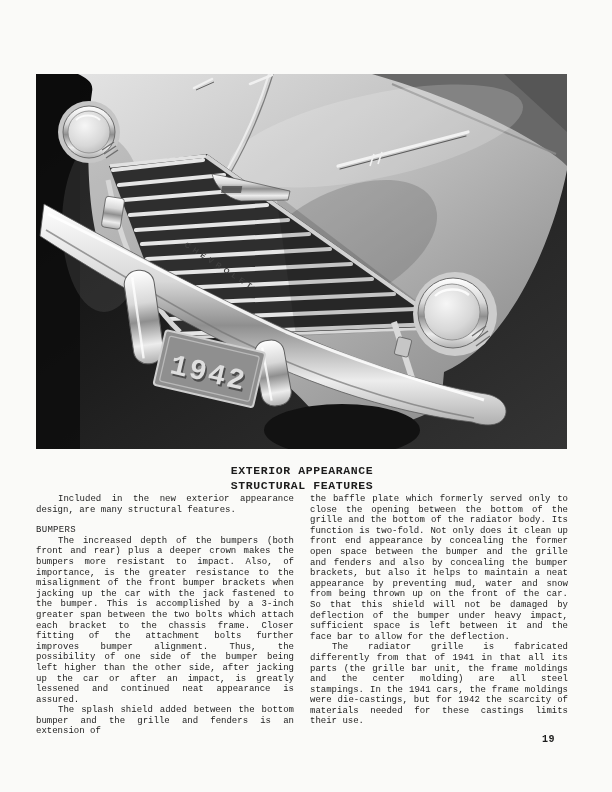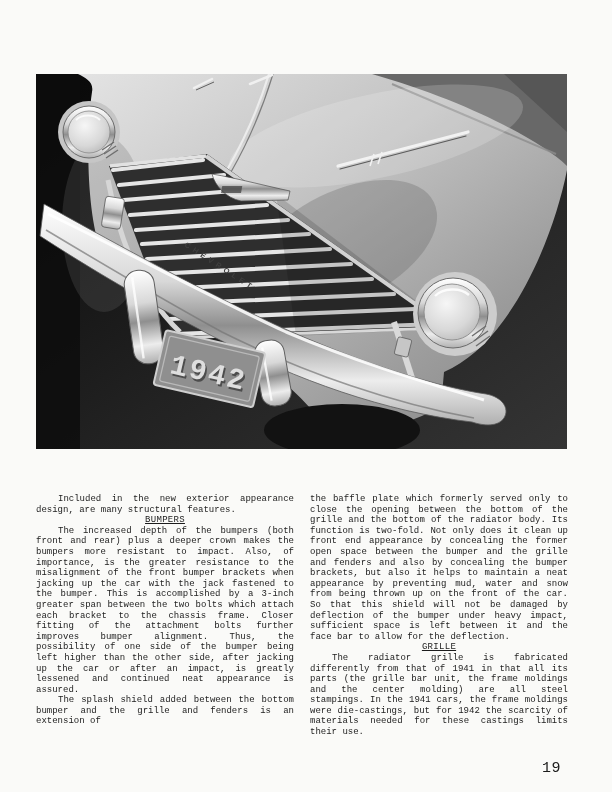--- a/index.html
+++ b/index.html
@@ -46,34 +46,32 @@
   }
   .col {
     width: 260px;
     font-size: 9px;
     line-height: 10.6px;
     text-align: justify;
   }
   .col p { margin: 0; }
   .col p.indent { text-indent: 22px; }
   .col h3 {
-    margin: 0 0 0 0;
+    margin: 10px 0 0 0;
     font-size: 9px;
     line-height: 10.6px;
     font-weight: normal;
-    text-align: center;
     letter-spacing: 0.3px;
-    text-decoration: underline;
   }
   .page-number {
     position: absolute;
     left: 542px;
-    top: 760px;
-    font-size: 15px;
-    font-weight: normal;
+    top: 734px;
+    font-size: 10px;
+    font-weight: bold;
     letter-spacing: 0.5px;
   }
 </style>
 </head>
 <body>
 
 <div class="page">
 
   <figure class="photo">
     <svg viewBox="0 0 531 375" preserveAspectRatio="none">
@@ -219,29 +217,32 @@
 
       <g transform="translate(130,256) rotate(13)">
         <rect x="0" y="0" width="102" height="56" rx="3" fill="#8f8f8f" stroke="#cfcfcf" stroke-width="2"></rect>
         <rect x="5" y="5" width="92" height="46" rx="2" fill="none" stroke="#b9b9b9" stroke-width="1.3"></rect>
         <text x="53" y="43" text-anchor="middle" font-size="29" font-weight="bold" font-family="Liberation Mono, monospace" letter-spacing="2" fill="#4d4d4d">1942</text>
         <text x="51" y="41" text-anchor="middle" font-size="29" font-weight="bold" font-family="Liberation Mono, monospace" letter-spacing="2" fill="#dedede">1942</text>
       </g>
     </svg>
   </figure>
 
+  <div class="titles">
+    <h1>EXTERIOR APPEARANCE</h1>
+    <h2>STRUCTURAL FEATURES</h2>
+  </div>
 
   <div class="columns">
     <div class="col">
       <p class="indent">Included in the new exterior appearance design, are many structural features.</p>
       <h3>BUMPERS</h3>
       <p class="indent">The increased depth of the bumpers (both front and rear) plus a deeper crown makes the bumpers more resistant to impact.  Also, of importance, is the greater resistance to the misalignment of the front bumper brackets when jacking up the car with the jack fastened to the bumper.  This is accomplished by a 3-inch greater span between the two bolts which attach each bracket to the chassis frame.  Closer fitting of the attachment bolts further improves bumper alignment.  Thus, the possibility of one side of the bumper being left higher than the other side, after jacking up the car or after an impact, is greatly lessened and continued neat appearance is assured.</p>
       <p class="indent">The splash shield added between the bottom bumper and the grille and fenders is an extension of</p>
     </div>
     <div class="col">
       <p>the baffle plate which formerly served only to close the opening between the bottom of the grille and the bottom of the radiator body.  Its function is two-fold.  Not only does it clean up front end appearance by concealing the former open space between the bumper and the grille and fenders and also by concealing the bumper brackets, but also it helps to maintain a neat appearance by preventing mud, water and snow from being thrown up on the front of the car.  So that this shield will not be damaged by deflection of the bumper under heavy impact, sufficient space is left between it and the face bar to allow for the deflection.</p>
-      <h3>GRILLE</h3>
       <p class="indent">The radiator grille is fabricated differently from that of 1941 in that all its parts (the grille bar unit, the frame moldings and the center molding) are all steel stampings.  In the 1941 cars, the frame moldings were die-castings, but for 1942 the scarcity of materials needed for these castings limits their use.</p>
     </div>
   </div>
 
   <div class="page-number">19</div>
 </div>
 
 </body></html>

